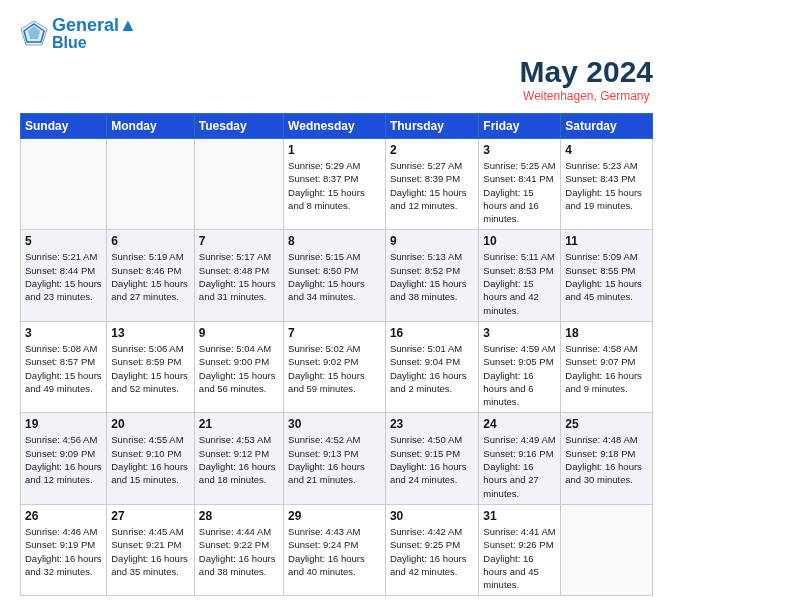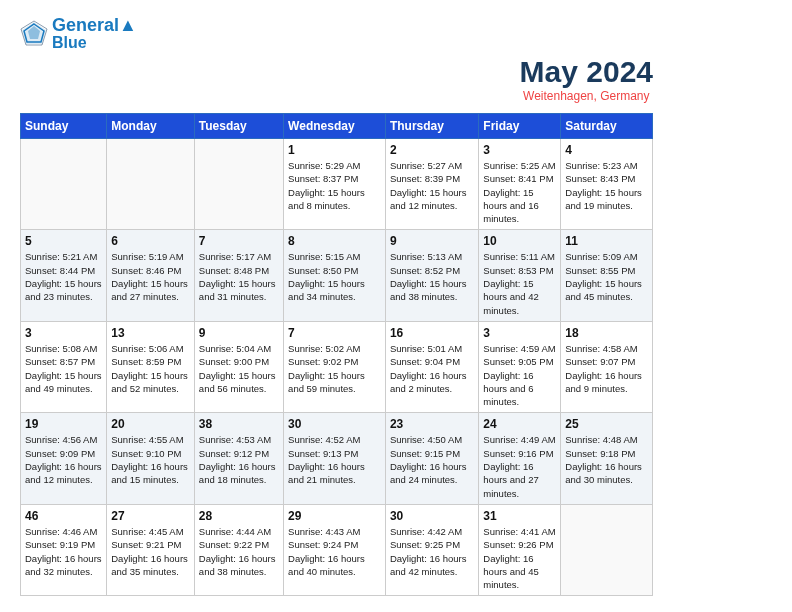--- a/index.html
+++ b/index.html
@@ -219,21 +219,21 @@
         <tr>
           <td>
             <div class="day-number">19</div>
             <div class="day-info">Sunrise: 4:56 AM<br>Sunset: 9:09 PM<br>Daylight: 16 hours and 12 minutes.</div>
           </td>
           <td>
             <div class="day-number">20</div>
             <div class="day-info">Sunrise: 4:55 AM<br>Sunset: 9:10 PM<br>Daylight: 16 hours and 15 minutes.</div>
           </td>
           <td>
-            <div class="day-number">38</div>
+            <div class="day-number">21</div>
             <div class="day-info">Sunrise: 4:53 AM<br>Sunset: 9:12 PM<br>Daylight: 16 hours and 18 minutes.</div>
           </td>
           <td>
             <div class="day-number">30</div>
             <div class="day-info">Sunrise: 4:52 AM<br>Sunset: 9:13 PM<br>Daylight: 16 hours and 21 minutes.</div>
           </td>
           <td>
             <div class="day-number">23</div>
             <div class="day-info">Sunrise: 4:50 AM<br>Sunset: 9:15 PM<br>Daylight: 16 hours and 24 minutes.</div>
           </td>
@@ -241,21 +241,21 @@
             <div class="day-number">24</div>
             <div class="day-info">Sunrise: 4:49 AM<br>Sunset: 9:16 PM<br>Daylight: 16 hours and 27 minutes.</div>
           </td>
           <td>
             <div class="day-number">25</div>
             <div class="day-info">Sunrise: 4:48 AM<br>Sunset: 9:18 PM<br>Daylight: 16 hours and 30 minutes.</div>
           </td>
         </tr>
         <tr>
           <td>
-            <div class="day-number">46</div>
+            <div class="day-number">26</div>
             <div class="day-info">Sunrise: 4:46 AM<br>Sunset: 9:19 PM<br>Daylight: 16 hours and 32 minutes.</div>
           </td>
           <td>
             <div class="day-number">27</div>
             <div class="day-info">Sunrise: 4:45 AM<br>Sunset: 9:21 PM<br>Daylight: 16 hours and 35 minutes.</div>
           </td>
           <td>
             <div class="day-number">28</div>
             <div class="day-info">Sunrise: 4:44 AM<br>Sunset: 9:22 PM<br>Daylight: 16 hours and 38 minutes.</div>
           </td>

